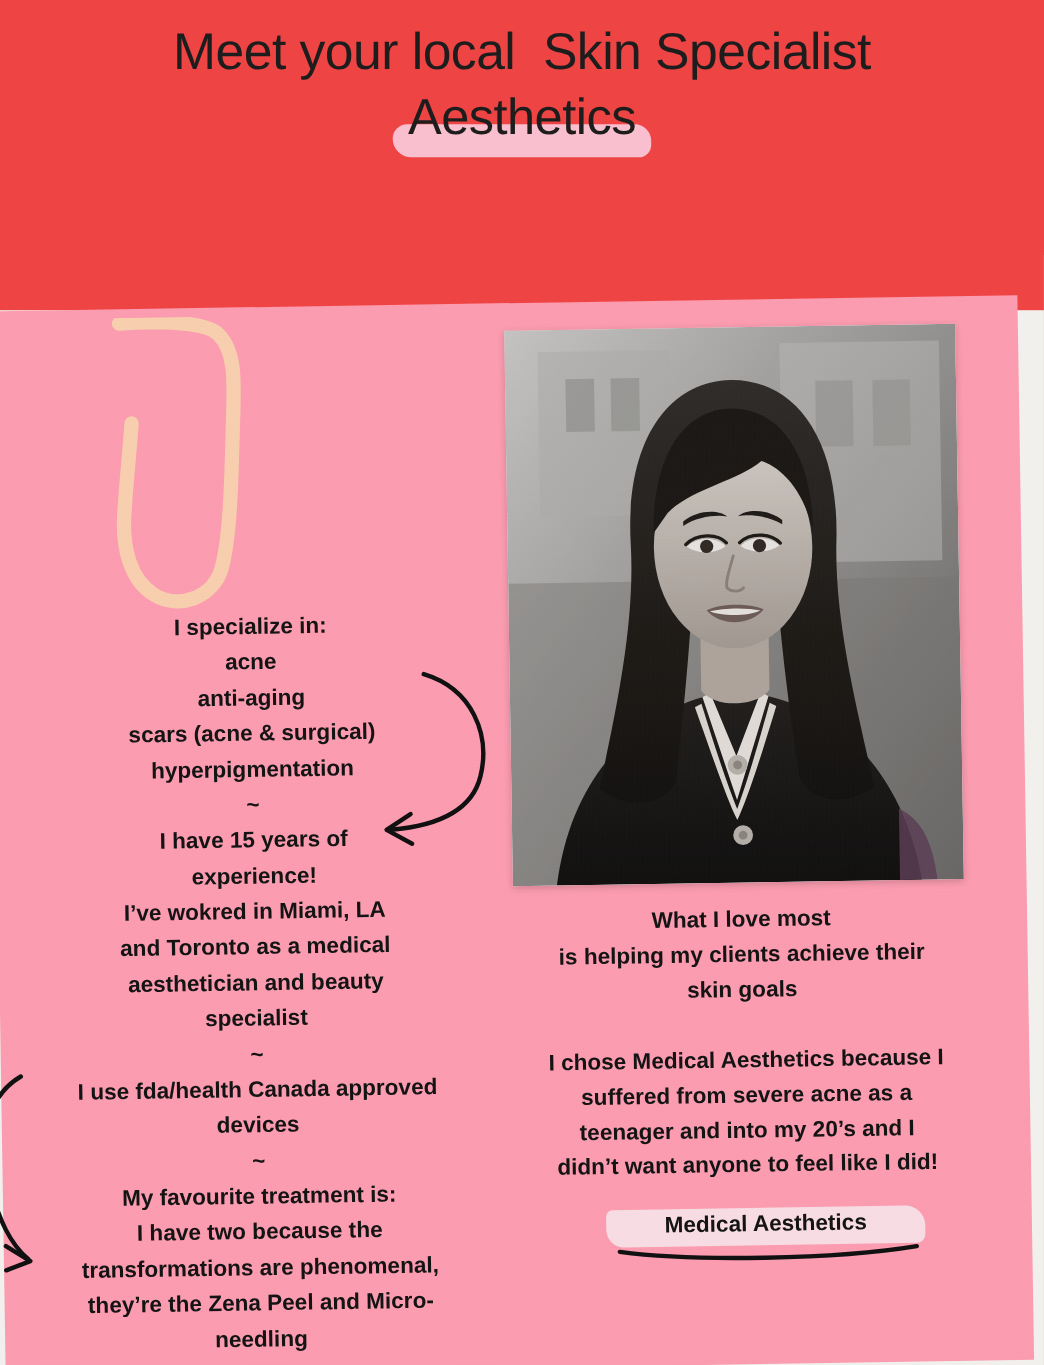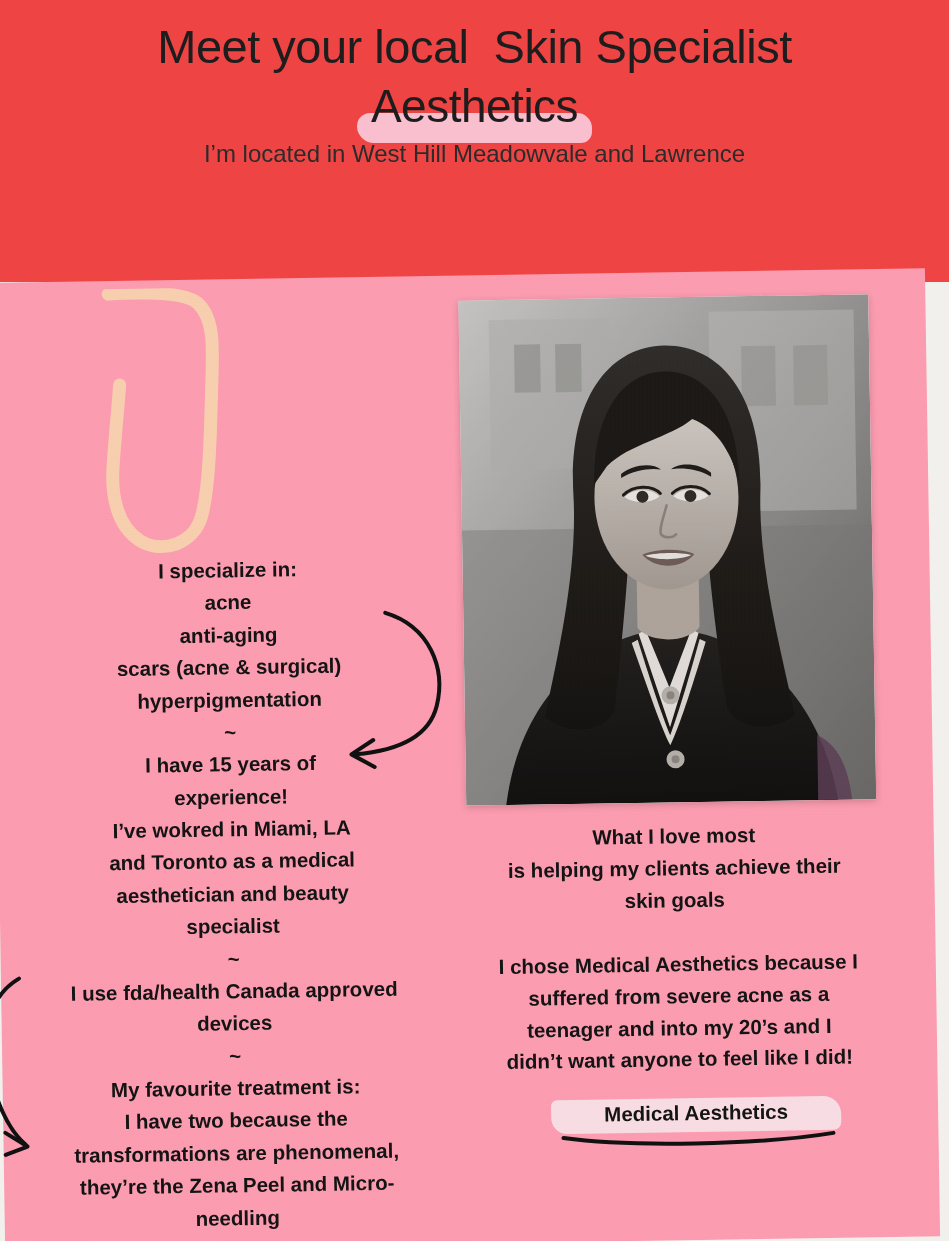--- a/index.html
+++ b/index.html
@@ -209,22 +209,20 @@
 </style>
 </head>
 <body>
 
 <div class="header">
   <div class="headline">Meet your local  Skin Specialist</div>
   <div class="name-wrap">
     <span class="name-highlight"></span>
     <span class="name">Aesthetics</span>
   </div>
-  <div class="subline">I’m located in West Hill
-Meadowvale and Lawrence</div>
 </div>
 
 <div class="card">
   <div class="card-inner">
 
     <div class="paperclip">
       <svg width="160" height="290" viewBox="0 0 160 290" xmlns="http://www.w3.org/2000/svg">
         <path d="M22 5 C 22 5, 96 0, 112 16 C 128 32, 126 60, 124 100
                  C 122 150, 120 200, 112 228
                  C 104 256, 72 266, 50 252

